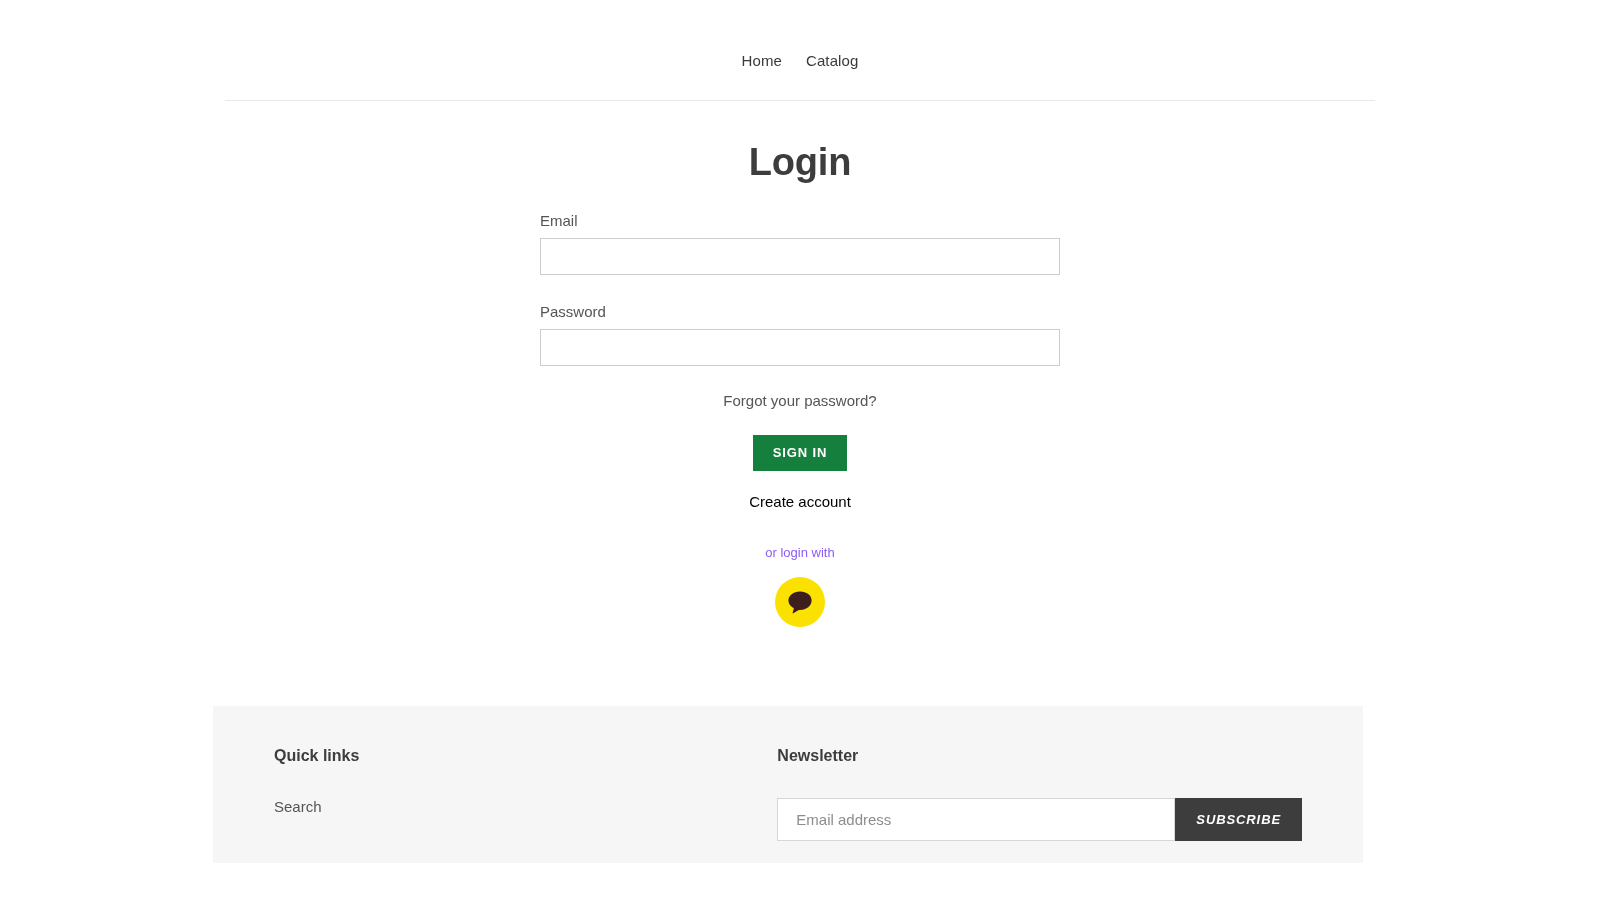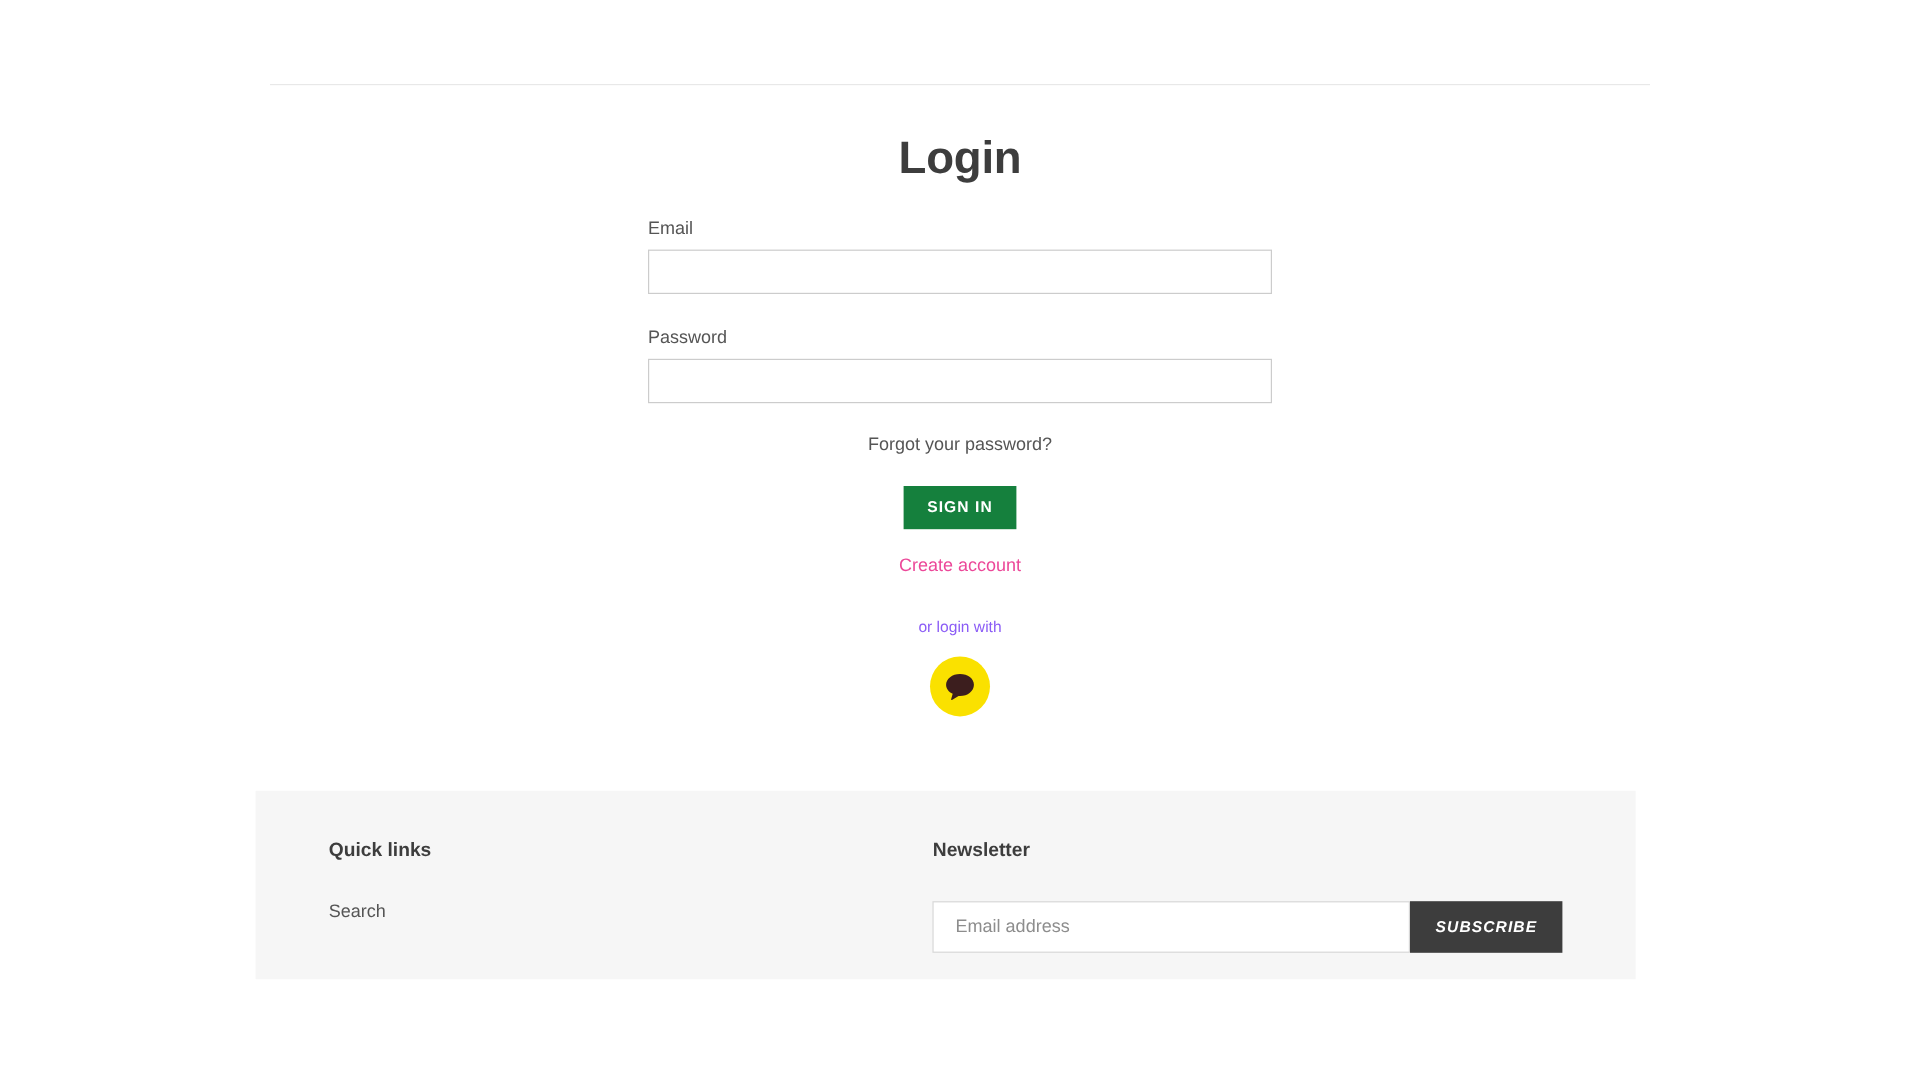--- a/index.html
+++ b/index.html
@@ -129,21 +129,21 @@
     cursor: pointer;
     text-transform: uppercase;
   }
 
   .create-wrap {
     text-align: center;
     padding-top: 22px;
   }
   .create-link {
     font-size: 15px;
-    color: #ec4899;
+    color: #000000;
     text-decoration: none;
     cursor: pointer;
   }
 
   .social-section {
     text-align: center;
     padding-top: 34px;
   }
   .social-caption {
     font-size: 13px;
@@ -167,21 +167,21 @@
     align-items: center;
     justify-content: center;
     cursor: pointer;
   }
   .kakao-btn svg { display: block; }
 
   
   .site-footer {
     position: absolute;
     left: 213px;
-    top: 659px;
+    top: 706px;
     width: 1150px;
     height: 157px;
     background: #f6f6f6;
   }
   .footer-inner {
     display: flex;
     padding: 40px 61px 0 61px;
   }
   .footer-col-left { width: 548px; }
   .footer-col-right { flex: 1; }
@@ -232,20 +232,26 @@
     text-transform: uppercase;
     font-style: italic;
   }
 </style>
 </head>
 <body>
 
 <div class="page">
 
   <header class="site-header">
+    <div class="container">
+      <nav class="main-nav">
+        <a class="nav-link" href="#">Home</a>
+        <a class="nav-link" href="#">Catalog</a>
+      </nav>
+    </div>
     <div class="container">
       <div class="header-rule"></div>
     </div>
   </header>
 
   <main class="main">
 
     <h1 class="page-title">Login</h1>
 
     <form class="login-form">

